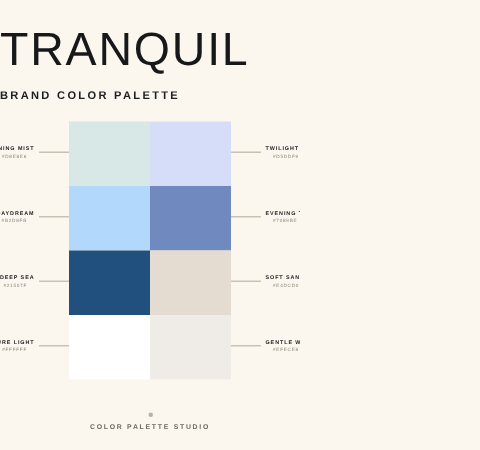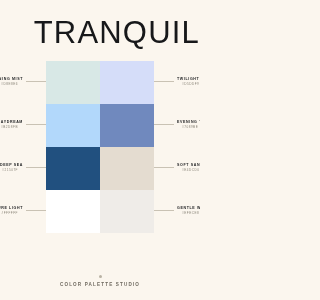--- a/index.html
+++ b/index.html
@@ -14,21 +14,21 @@
     width:200px;height:300px;
     background:#fbf6ee;
     position:relative;
     box-sizing:border-box;
     display:flex;flex-direction:column;
   }
 
   
   .header{
     padding-top:17px;
-    text-align:right;
+    text-align:left;
     flex:0 0 auto;
   }
   .title{
     font-size:31px;
     line-height:1;
     letter-spacing:1.2px;
     font-weight:400;
     color:#17181a;
     margin:0;
     font-family:"Liberation Sans", sans-serif;
@@ -116,20 +116,21 @@
     color:#6f6a60;
   }
 </style>
 </head>
 <body>
 
 <div class="poster">
 
   <div class="header">
     <h1 class="title">TRANQUIL</h1>
+    <div class="subtitle">BRAND COLOR PALETTE</div>
   </div>
 
   <div class="palette">
     <div class="grid" id="grid">
         <div class="sw" style="background: rgb(216, 232, 230);"></div>
         <div class="sw" style="background: rgb(213, 221, 249);"></div>
         <div class="sw" style="background: rgb(178, 216, 251);"></div>
         <div class="sw" style="background: rgb(112, 137, 190);"></div>
         <div class="sw" style="background: rgb(33, 80, 127);"></div>
         <div class="sw" style="background: rgb(228, 220, 208);"></div>

